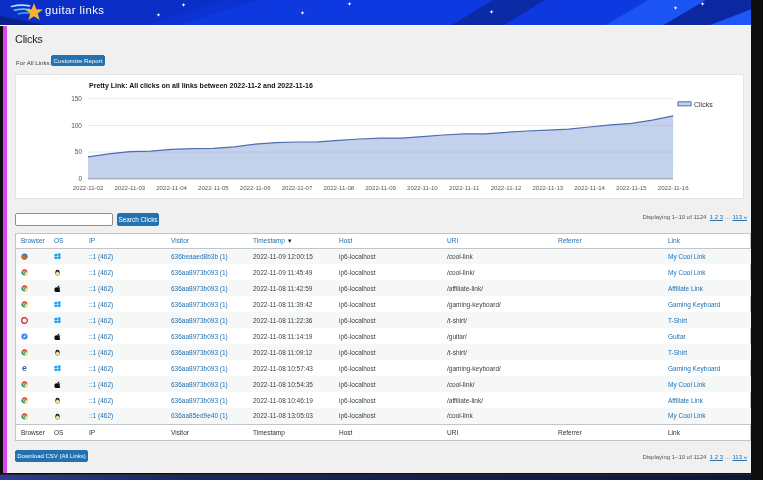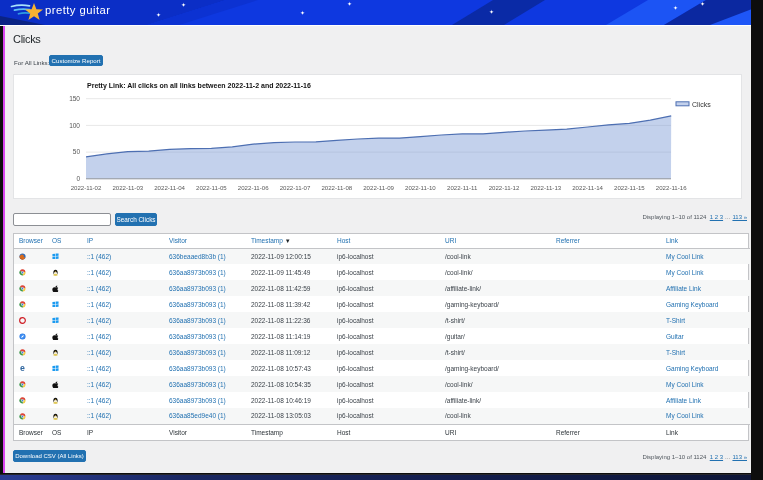--- a/index.html
+++ b/index.html
@@ -11,21 +11,21 @@
   #banner { position:absolute; left:0; top:0; width:752px; height:24.5px; overflow:hidden;
     background:#0b2ec6; }
   .band { position:absolute; top:0; width:752px; height:25px; }
   .spark { position:absolute; color:#fff; font-size:6px; line-height:6px; }
   #logo { position:absolute; left:10px; top:1px; }
   #logotext { position:absolute; left:45px; top:4px; color:#fff; font-size:11.3px;
     letter-spacing:.45px; font-weight:500; }
 
   
   #content { position:absolute; left:3px; top:25.5px; width:748px; height:447.5px;
-    background:#f0f0f1; border-left:2px solid #d946ef; }
+    background:#f0f0f1; border-left:4px solid #d946ef; }
   #bottombar { position:absolute; left:0; top:473.5px; width:751px; height:6.5px;
     background:linear-gradient(90deg,#2b3d94 0%, #1a2761 25%, #141e4e 60%, #0e1638 100%);
     border-top:1px solid #26262c; }
   #whiteline { position:absolute; left:0; top:24.5px; width:751px; height:1.2px; background:#fff; }
   #rightblack { position:absolute; left:751px; top:0; width:12px; height:480px; background:#0d0d0d; }
 
   
   h1 { position:absolute; left:8px; top:7px; font-size:11px; letter-spacing:-0.3px; font-weight:500; color:#1d2327; }
   #forall { position:absolute; left:9px; top:33px; font-size:6.2px; color:#3c434a; }
   .btn { display:inline-block; background:#2271b1; border:1px solid #2271b1; color:#fff;
@@ -80,21 +80,21 @@
     <span class="spark" style="left:347px;top:1px;">✦</span>
     <span class="spark" style="left:489px;top:9px;">✦</span>
     <span class="spark" style="left:673px;top:5px;">✦</span>
     <span class="spark" style="left:700px;top:1px;">✦</span>
     <svg id="logo" width="40" height="23" viewBox="0 0 40 23">
       <path d="M1.5 5.5 Q10 3.2 19.5 4.8" stroke="#a8e2fb" stroke-width="1.7" fill="none" stroke-linecap="round"></path>
       <path d="M4.5 9.2 Q12 7.4 19.5 8.6" stroke="#5fc0f2" stroke-width="1.7" fill="none" stroke-linecap="round"></path>
       <path d="M8.5 12.8 Q14 11.4 19.5 12.2" stroke="#2f9ce2" stroke-width="1.7" fill="none" stroke-linecap="round"></path>
       <path d="M24 2 L26.4 8.2 L33 8.5 L27.8 12.6 L29.6 19 L24 15.2 L18.4 19 L20.2 12.6 L15 8.5 L21.6 8.2 Z" fill="#f7b232"></path>
     </svg>
-    <div id="logotext">pretty guitar</div>
+    <div id="logotext">guitar links</div>
   </div>
 
   <div id="content">
     <h1>Clicks</h1>
     <div id="forall">For All Links:</div>
     <div id="customize" class="btn">Customize Report</div>
 
     <div id="card">
       <div id="charttitle">Pretty Link: All clicks on all links between 2022-11-2 and 2022-11-16</div>
       <svg id="chartsvg" width="727" height="123" viewBox="0 0 727 123">

